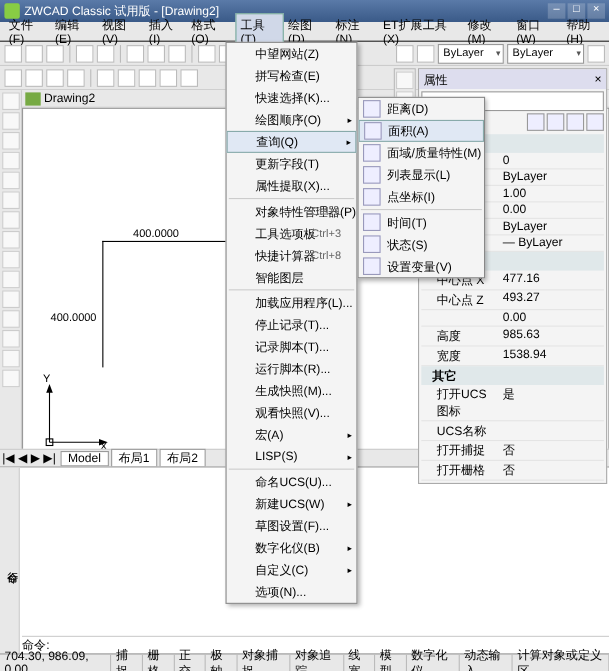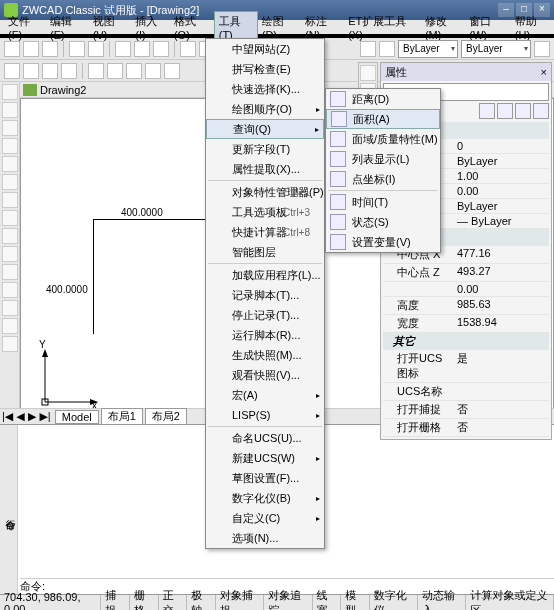--- a/index.html
+++ b/index.html
@@ -2,21 +2,21 @@
 <html><head>
 <meta charset="utf-8">
 <style>
 * { margin: 0; padding: 0; box-sizing: border-box; font-family: "Microsoft YaHei", sans-serif; font-size: 11px; }
 body { background: #f0f0f0; width: 554px; height: 610px; overflow: hidden; position: relative; }
 .titlebar { background: linear-gradient(#5a7aa8,#3a5a88); color: #fff; height: 20px; display: flex; align-items: center; padding: 0 4px; }
 .titlebar .icon { width: 14px; height: 14px; background: #8c4; border-radius: 2px; margin-right: 4px; }
 .titlebar .title { flex: 1; font-size: 11px; }
 .winbtns { display: flex; gap: 2px; }
 .winbtn { width: 16px; height: 14px; background: rgba(255,255,255,.2); text-align: center; line-height: 12px; font-size: 10px; }
-.menubar { background: #e8e8e8; height: 18px; display: flex; align-items: center; padding-left: 4px; border-bottom: 4px solid #000000; }
+.menubar { background: #e8e8e8; height: 18px; display: flex; align-items: center; padding-left: 4px; border-bottom: 1px solid #000000; }
 .menubar span { padding: 2px 4px; }
 .menubar .open { background: #d0d8e8; border: 1px solid #7a9; }
 .tbrow { background: #e8e8e8; height: 22px; border-bottom: 1px solid #ccc; display: flex; align-items: center; padding: 0 4px; gap: 3px; }
 .tbico { width: 16px; height: 16px; background: #fff; border: 1px solid #bbb; display: inline-block; position: relative; }
 .sep { width: 1px; height: 16px; background: #bbb; margin: 0 2px; }
 .combo { height: 18px; background: #fff; border: 1px solid #999; padding: 0 14px 0 4px; font-size: 10px; display: flex; align-items: center; position: relative; }
 .combo::after { content: "▾"; position: absolute; right: 2px; font-size: 8px; color: #555; }
 .workspace { position: relative; height: 340px; display: flex; }
 .lefttool { width: 20px; background: #e8e8e8; border-right: 1px solid #ccc; display: flex; flex-direction: column; gap: 2px; padding: 2px; }
 .lt { width: 16px; height: 16px; border: 1px solid #ccc; background: #f8f8f8; }
@@ -38,21 +38,21 @@
 .submenu hr { border: none; border-top: 1px solid #ccc; margin: 1px 2px; }
 .sub1 { top: 38px; left: 205px; width: 120px; }
 .sub2 { top: 88px; left: 325px; width: 116px; }
 .right-dock { position: absolute; right: 2px; top: 62px; width: 172px; background: #f4f4f4; border: 1px solid #aaa; z-index: 20; }
 .rd-title { background: #dde; height: 18px; display: flex; align-items: center; padding: 0 4px; justify-content: space-between; }
 .rd-body { padding: 2px; }
 .rd-sel { height: 18px; background: #fff; border: 1px solid #999; margin-bottom: 2px; }
 .rd-iconrow { display: flex; gap: 2px; margin-bottom: 3px; justify-content: flex-end; }
 .rd-ic { width: 16px; height: 16px; border: 1px solid #999; background: #eef; }
 .rd-grid { font-size: 10px; }
-.rd-cat { background: #e0e8ea; padding: 1px 10px; font-weight: bold; font-style: italic; }
+.rd-cat { background: #e0e8ea; padding: 1px 10px; font-weight: bold; }
 .rd-line { display: flex; border-bottom: 1px solid #e4e4e4; }
 .rd-k { width: 72px; padding: 1px 2px 1px 14px; }
 .rd-v { flex: 1; padding: 1px 2px; }
 .right-strip { position: absolute; right: 176px; top: 62px; width: 20px; background: #e8e8e8; border: 1px solid #bbb; z-index: 19; padding: 2px 1px; display: flex; flex-direction: column; gap: 2px; }
 .modelbar { background: #e8e8e8; height: 16px; border-top: 1px solid #ccc; display: flex; align-items: center; font-size: 10px; }
 .modelbar .nav { padding: 0 2px; }
 .modelbar .tab { background: #fff; border: 1px solid #999; padding: 0 6px; margin-left: 2px; }
 .cmdline { position: absolute; bottom: 16px; left: 0; right: 0; height: 170px; display: flex; background: #fff; border-top: 1px solid #999; }
 .cmdlabel { width: 18px; background: #e8e8e8; border-right: 1px solid #ccc; writing-mode: vertical-rl; font-size: 10px; text-align: center; padding-top: 4px; }
 .cmdarea { flex: 1; position: relative; }
@@ -259,22 +259,22 @@
     <div class="row hov">查询(Q)<span class="arr">▸</span></div>
     <div class="row">更新字段(T)</div>
     <div class="row">属性提取(X)...</div>
     <hr>
     <div class="row">对象特性管理器(P)<span class="sc">Ctrl+1</span></div>
     <div class="row">工具选项板<span class="sc">Ctrl+3</span></div>
     <div class="row">快捷计算器<span class="sc">Ctrl+8</span></div>
     <div class="row">智能图层</div>
     <hr>
     <div class="row">加载应用程序(L)...</div>
+    <div class="row">停止记录(T)...</div>
     <div class="row">记录脚本(T)...</div>
-    <div class="row">停止记录(T)...</div>
     <div class="row">运行脚本(R)...</div>
     <div class="row">生成快照(M)...</div>
     <div class="row">观看快照(V)...</div>
     <div class="row">宏(A)<span class="arr">▸</span></div>
     <div class="row">LISP(S)<span class="arr">▸</span></div>
     <hr>
     <div class="row">命名UCS(U)...</div>
     <div class="row">新建UCS(W)<span class="arr">▸</span></div>
     <div class="row">草图设置(F)...</div>
     <div class="row">数字化仪(B)<span class="arr">▸</span></div>

